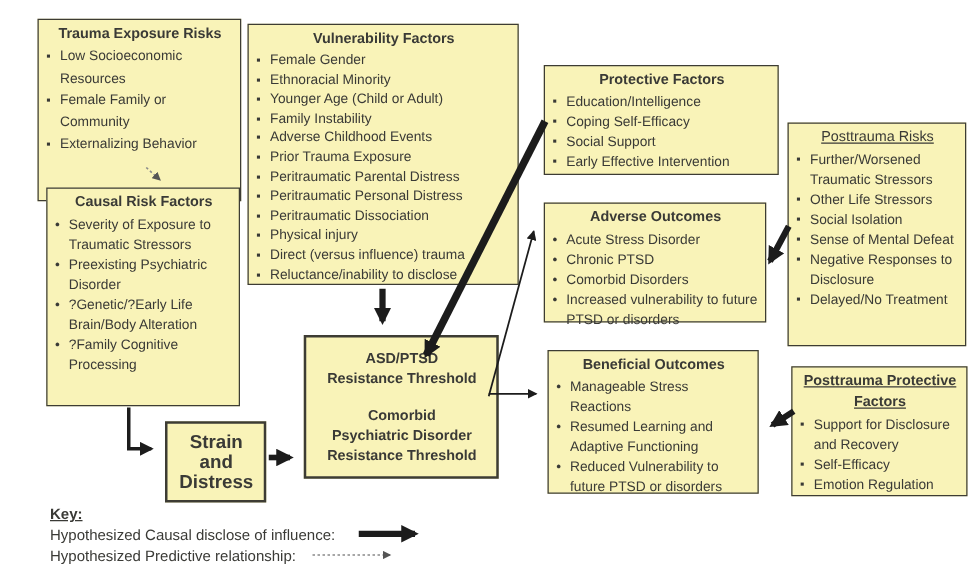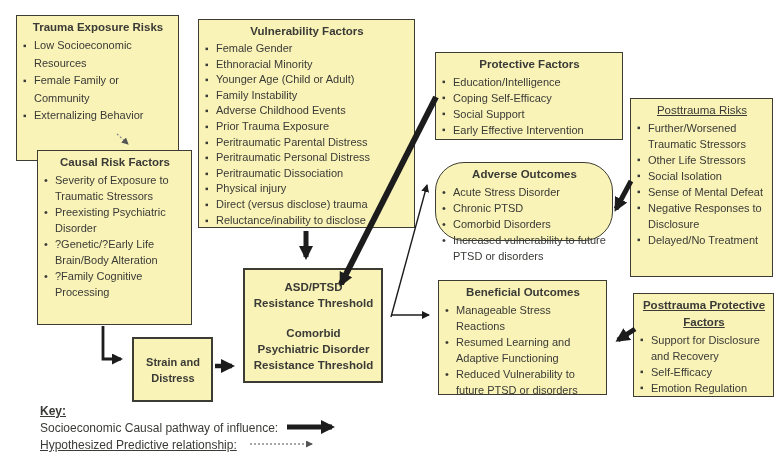--- a/index.html
+++ b/index.html
@@ -15,39 +15,39 @@
   .box .title{font-weight:bold;text-align:center;font-size:11.5px;line-height:17px;margin:0 0 1px 0;}
   .title.und{text-decoration:underline;font-weight:normal;}
   .title.und-b{text-decoration:underline;font-weight:bold;}
   ul.blist{list-style:none;margin:0;padding:0;}
   ul.blist li{position:relative;padding-left:11px;}
   ul.sq li::before{content:"▪";position:absolute;left:0;top:0;font-size:10px;}
   ul.rd li::before{content:"•";position:absolute;left:0;top:0;}
   .center-box{display:flex;flex-direction:column;justify-content:center;align-items:center;
     text-align:center;font-weight:bold;white-space:pre-line;}
   
-  #b-trauma{left:16px;top:15px;width:163px;height:146px;line-height:17px;}
+  #b-trauma{left:30px;top:15px;width:163px;height:146px;line-height:17px;}
   #b-trauma li{line-height:17.5px;}
   #b-causal{left:37px;top:150px;width:155px;height:175px;}
   #b-vuln{left:198px;top:19px;width:217px;height:209px;}
   #b-vuln li{line-height:15.6px;}
-  #b-strain{left:132px;top:337px;width:81px;height:65px;border-width:2px;font-size:11px;}
-  #b-thresh{left:243px;top:268px;width:140px;height:115px;border-width:2px;font-size:11.5px;gap:14px;}
+  #b-strain{left:132px;top:337px;width:81px;height:65px;border-width:2px;font-size:15px;}
+  #b-thresh{left:243px;top:268px;width:156px;height:115px;border-width:2px;font-size:11.5px;gap:14px;}
   #b-prot{left:435px;top:52px;width:188px;height:88px;}
-  #b-adv{left:435px;top:162px;width:178px;height:79px;border-radius:29px;}
+  #b-adv{left:435px;top:162px;width:178px;height:96px;}
   #b-ben{left:438px;top:280px;width:169px;height:115px;}
   #b-ptr{left:630px;top:98px;width:143px;height:179px;}
   #b-ptp{left:633px;top:293px;width:141px;height:104px;}
   
   #arrows{position:absolute;left:0;top:0;width:784px;height:458px;pointer-events:none;}
   
   .keytxt{position:absolute;font-size:12px;line-height:15px;}
   #key-label{left:40px;top:404px;font-weight:bold;text-decoration:underline;}
   #key-line1{left:40px;top:421px;}
-  #key-line2{left:40px;top:438px;text-decoration:underline;}
+  #key-line2{left:40px;top:438px;}
 </style>
 </head>
 <body>
 
 <div id="canvas">
 
   <div class="box" id="b-trauma">
     <div class="title">Trauma Exposure Risks</div>
     <ul class="blist sq">
         <li>Low Socioeconomic Resources</li>
@@ -72,21 +72,21 @@
         <li>Female Gender</li>
         <li>Ethnoracial Minority</li>
         <li>Younger Age (Child or Adult)</li>
         <li>Family Instability</li>
         <li>Adverse Childhood Events</li>
         <li>Prior Trauma Exposure</li>
         <li>Peritraumatic Parental Distress</li>
         <li>Peritraumatic Personal Distress</li>
         <li>Peritraumatic Dissociation</li>
         <li>Physical injury</li>
-        <li>Direct (versus disclose) trauma</li>
+        <li>Direct (versus influence) trauma</li>
         <li>Reluctance/inability to disclose</li>
       </ul>
   </div>
 
   <div class="box center-box" id="b-strain">
     <div>Strain and
 Distress</div>
   </div>
 
   <div class="box center-box" id="b-thresh">
@@ -180,16 +180,16 @@
     <line x1="631" y1="181" x2="616" y2="209" stroke="#1c1c1c" stroke-width="5" marker-end="url(#ah-big)"></line>
 
     <line x1="635" y1="329" x2="618" y2="340" stroke="#1c1c1c" stroke-width="5" marker-end="url(#ah-big)"></line>
 
     <line x1="287" y1="427" x2="332" y2="427" stroke="#1c1c1c" stroke-width="5" marker-end="url(#ah-big)"></line>
 
     <line x1="250" y1="444" x2="312" y2="444" stroke="#8a8a8a" stroke-width="1.3" stroke-dasharray="2,2" marker-end="url(#ah-dot)"></line>
   </svg>
 
   <div class="keytxt" id="key-label">Key:</div>
-  <div class="keytxt" id="key-line1">Socioeconomic Causal pathway of influence:</div>
+  <div class="keytxt" id="key-line1">Hypothesized Causal disclose of influence:</div>
   <div class="keytxt" id="key-line2">Hypothesized Predictive relationship:</div>
 
 </div>
 
 </body></html>

